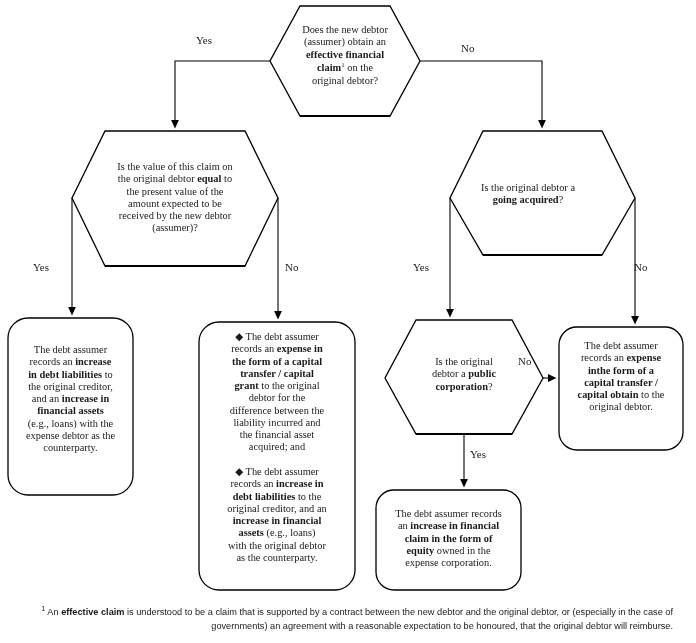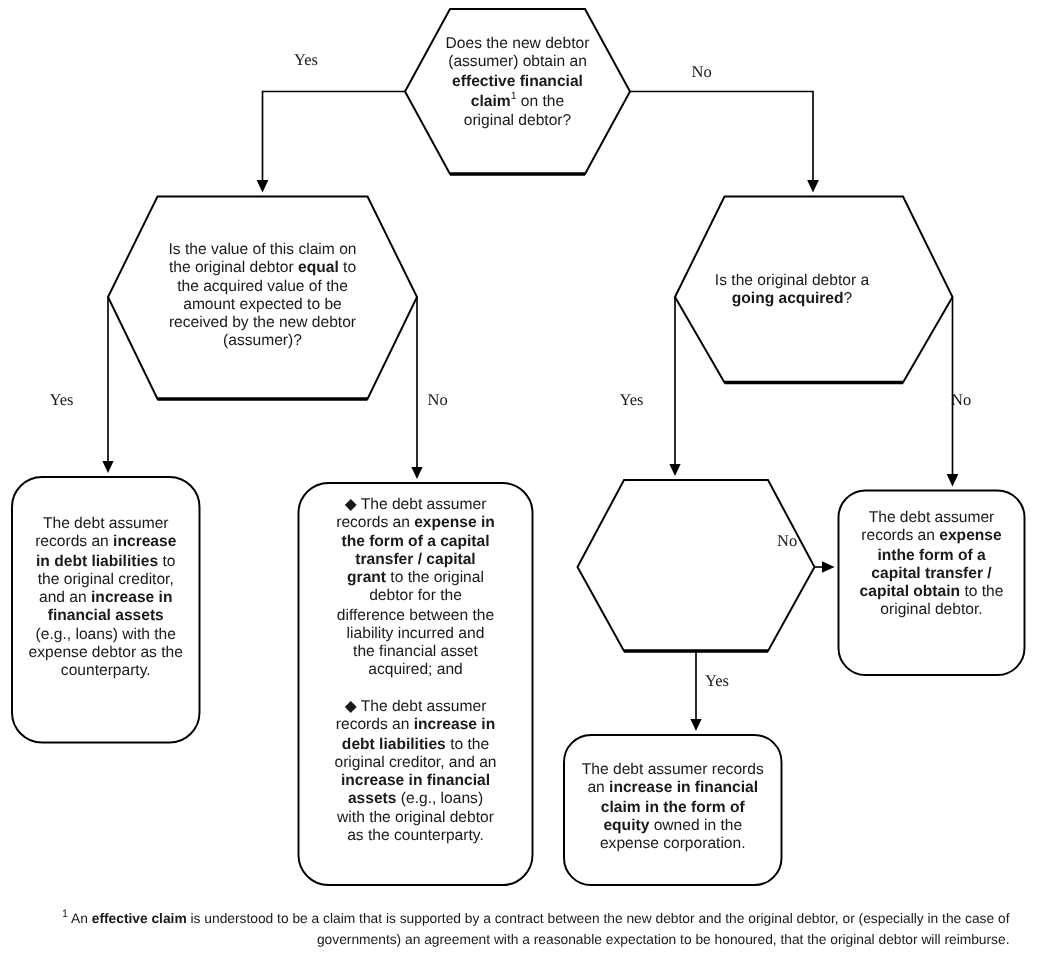--- a/index.html
+++ b/index.html
@@ -31,21 +31,21 @@
   .shape-stroke { stroke: #000000; fill: none; }
   .connector { stroke: #000000; stroke-width: 1.1; fill: none; }
   .arrowhead { fill: #000000; }
 
   
   .txt {
     position: absolute;
     text-align: center;
     line-height: 1.18;
     color: #1a1a1a;
-    font-family: Liberation Sans, sans-serif;
+    font-family: Liberation Serif, serif;
   }
   .txt b { font-weight: bold; }
 
   .node-text {
     font-size: 10.4px;
   }
   .branch-label {
     position: absolute;
     font-size: 11px;
     font-family: "Liberation Serif", "DejaVu Serif", serif;
@@ -158,31 +158,36 @@
     <span>Does the new debtor</span><br>
     <span>(assumer) obtain an</span><br>
     <b>effective financial</b><br>
     <b>claim</b><sup style="font-size:7px">1</sup><span> on the</span><br>
     <span>original debtor?</span>
   </div>
 
   <div class="txt node-text" style="left:82px; top:161px; width:186px;">
     <span>Is the value of this claim on</span><br>
     <span>the original debtor </span><b>equal</b><span> to</span><br>
-    <span>the acquired value of the</span><br>
+    <span>the present value of the</span><br>
     <span>amount expected to be</span><br>
     <span>received by the new debtor</span><br>
     <span>(assumer)?</span>
   </div>
 
   <div class="txt node-text" style="left:448px; top:182px; width:160px;">
     <span>Is the original debtor a</span><br>
     <b>going acquired</b><span>?</span>
   </div>
 
+  <div class="txt node-text" style="left:398px; top:356px; width:132px;">
+    <span>Is the original</span><br>
+    <span>debtor a </span><b>public</b><br>
+    <b>corporation</b><span>?</span>
+  </div>
 
   <div class="txt node-text" style="left:12px; top:344px; width:117px;">
     <span>The debt assumer</span><br>
     <span>records an </span><b>increase</b><br>
     <b>in debt liabilities</b><span> to</span><br>
     <span>the original creditor,</span><br>
     <span>and an </span><b>increase in</b><br>
     <b>financial assets</b><br>
     <span>(e.g., loans) with the</span><br>
     <span>expense debtor as the</span><br>

